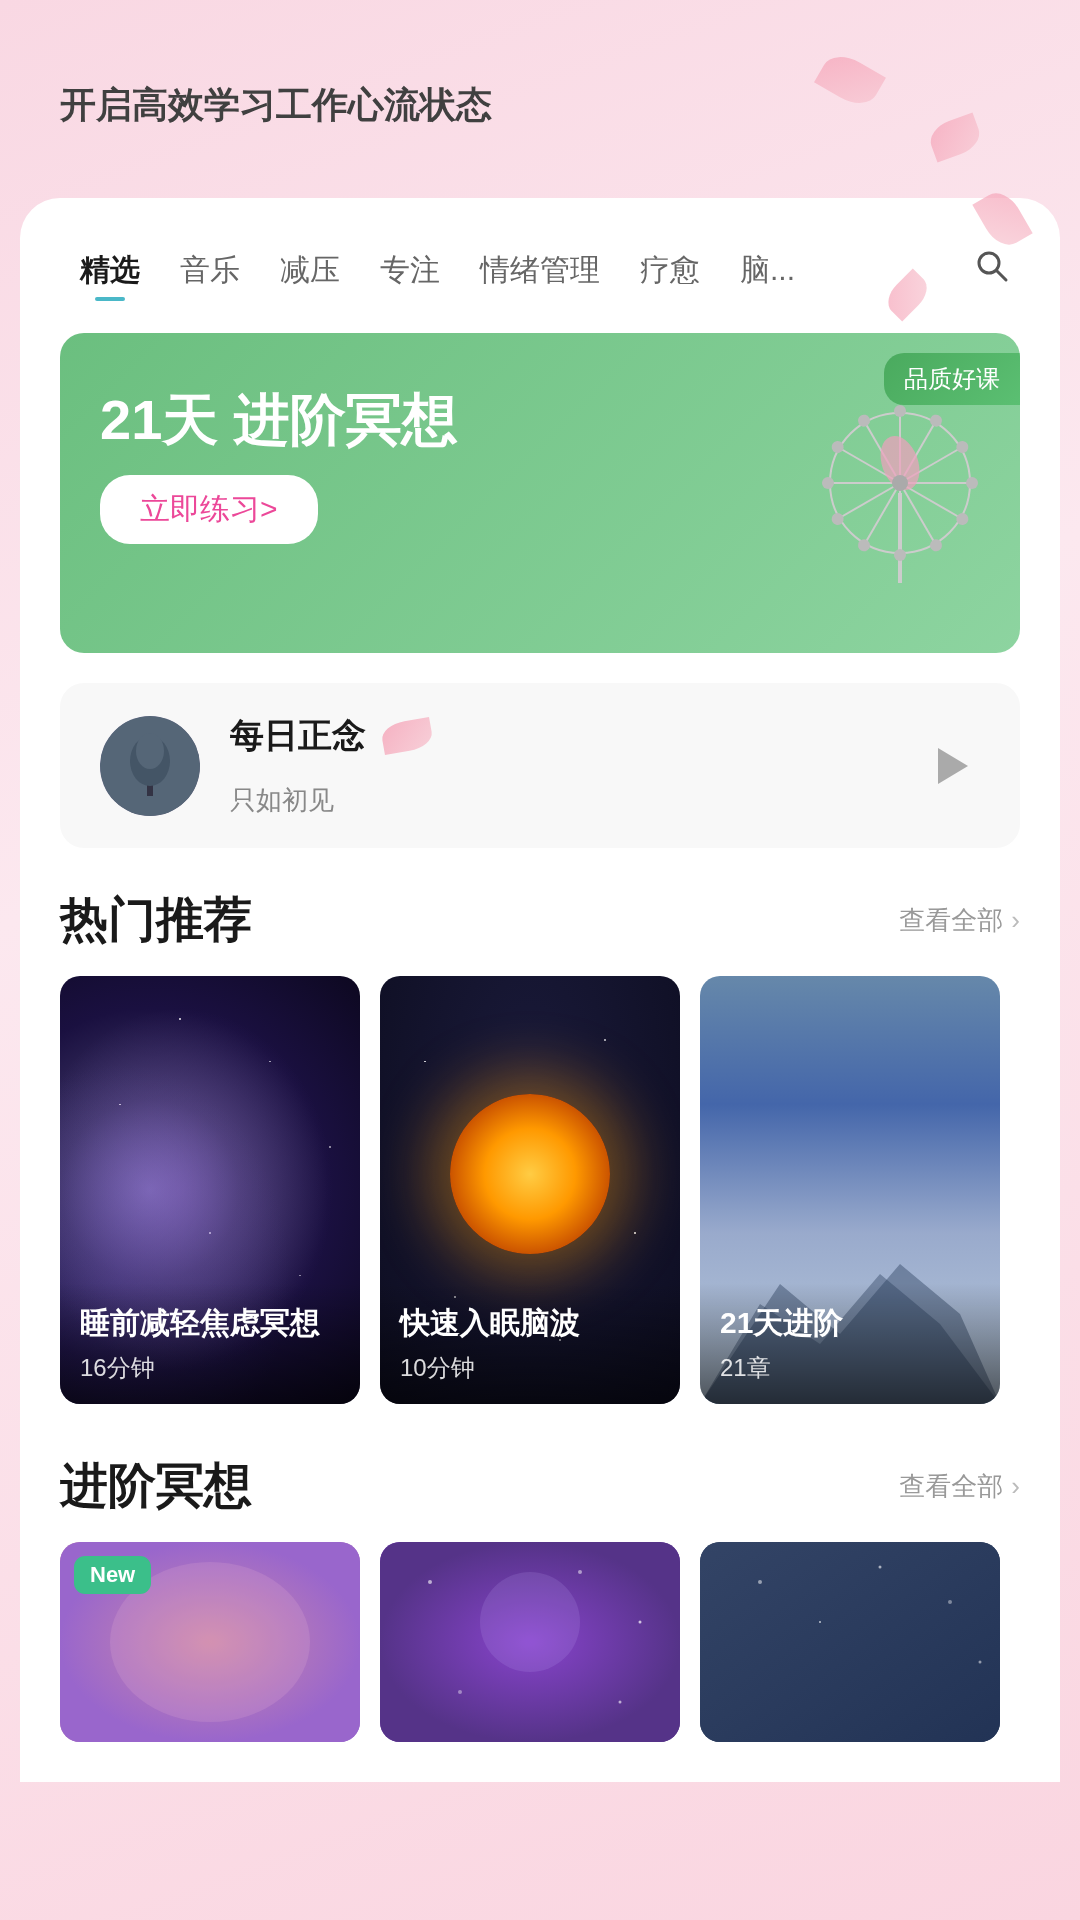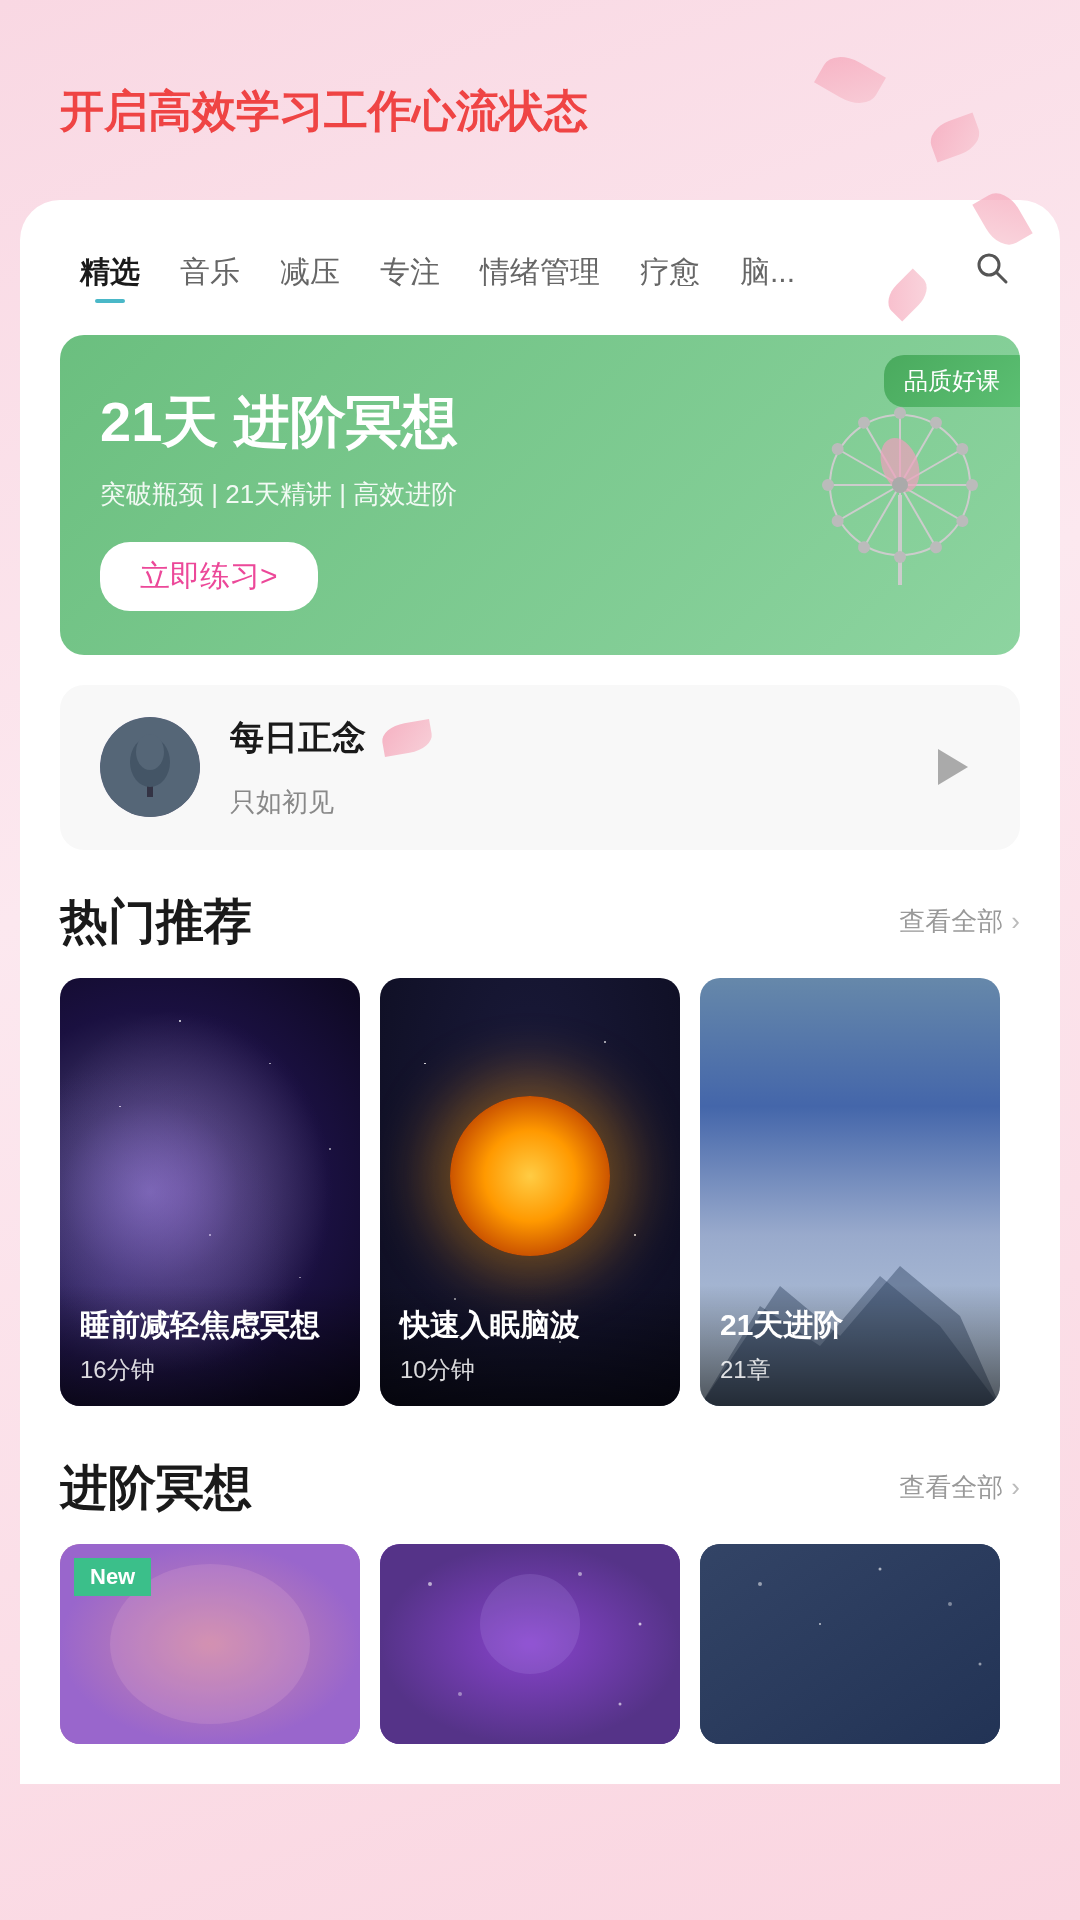--- a/index.html
+++ b/index.html
@@ -58,25 +58,25 @@
       display: inline-block;
       background: linear-gradient(135deg, #d96b8a, #c4587a);
       color: white;
       font-size: 52px;
       font-weight: bold;
       padding: 20px 50px;
       border-radius: 60px;
       margin-bottom: 30px;
     }
     .hero-subtitle {
-      font-size: 44px;
-      font-weight: bold;
-      color: #ef4444;
+      font-size: 36px;
+      font-weight: bold;
+      color: #404040;
       line-height: 1.4;
-      margin-bottom: 18px;
+      margin-bottom: 28px;
     }
 
     
     .main-card {
       background: white;
       border-radius: 40px 40px 0 0;
       margin: 0 20px;
       padding: 40px 0 40px 0;
       min-height: 1300px;
     }
@@ -381,21 +381,21 @@
     }
     .new-badge {
       position: absolute;
       top: 14px;
       left: 14px;
       background: #3bbf8a;
       color: white;
       font-size: 22px;
       font-weight: bold;
       padding: 6px 16px;
-      border-radius: 0;
+      border-radius: 11px;
       z-index: 2;
     }
     .new-card-bg1 {
       background: linear-gradient(135deg, #cc88aa 0%, #9966cc 100%);
       width: 100%; height: 100%;
     }
     .new-card-bg2 {
       background: linear-gradient(135deg, #8844cc 0%, #553388 100%);
       width: 100%; height: 100%;
     }
@@ -438,21 +438,20 @@
         <circle cx="15" cy="15" r="10" stroke="#555" stroke-width="3"></circle>
         <line x1="23" y1="23" x2="32" y2="32" stroke="#555" stroke-width="3" stroke-linecap="round"></line>
       </svg>
     </div>
   </div>
 
   <div class="banner-container">
     <div class="banner-badge">品质好课</div>
     <div class="banner-content">
       <div class="banner-title">21天 进阶冥想</div>
-      <div class="banner-desc">突破瓶颈 | 21天精讲 | 高效进阶</div>
       <div class="banner-btn">立即练习&gt;</div>
     </div>
 
     <div class="banner-image">
       <svg class="wind-svg" viewBox="0 0 180 200" fill="none">
 
         <line x1="90" y1="100" x2="90" y2="190" stroke="#cccccc" stroke-width="4"></line>
 
         <circle cx="90" cy="90" r="70" stroke="#cccccc" stroke-width="2" fill="none"></circle>
 

